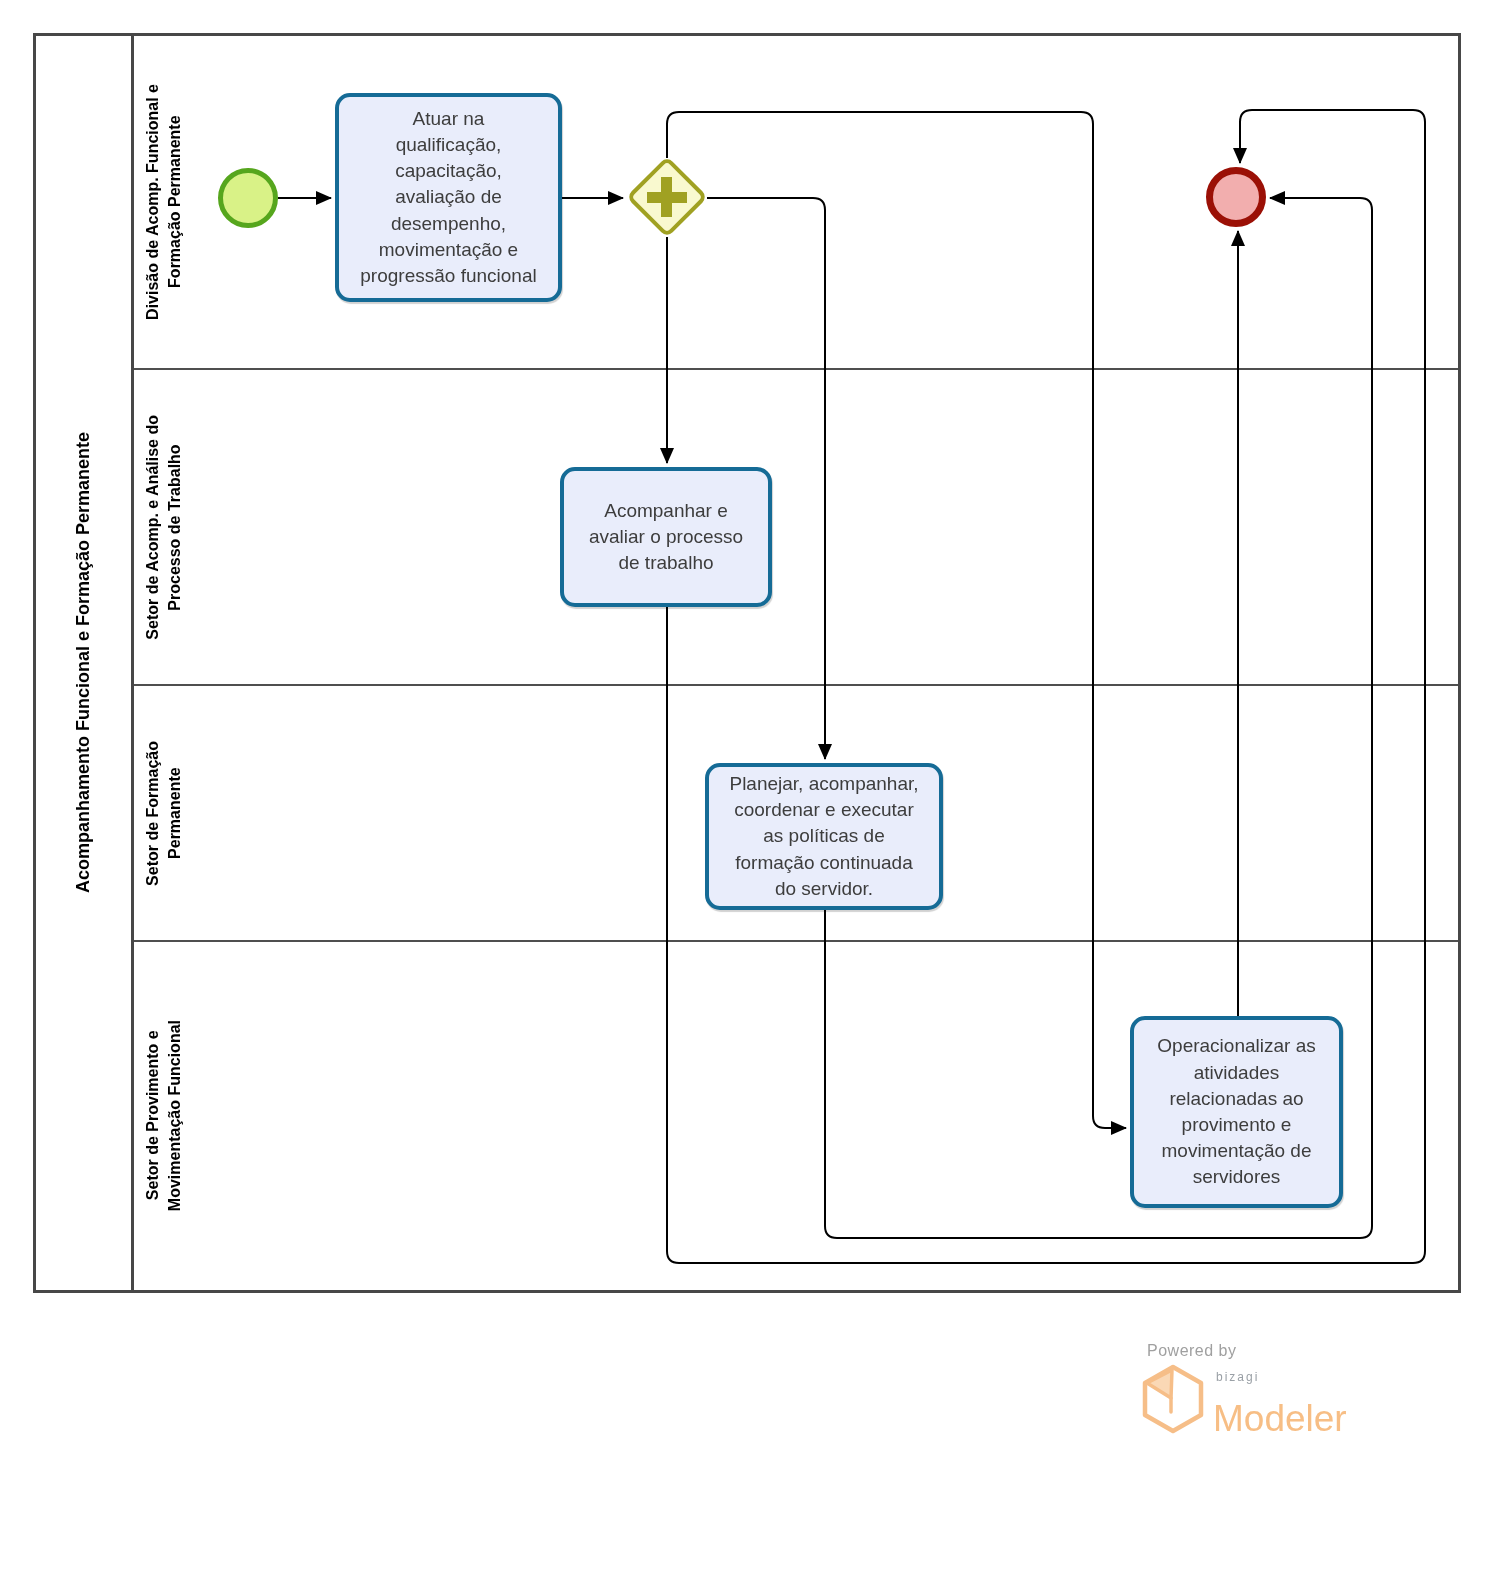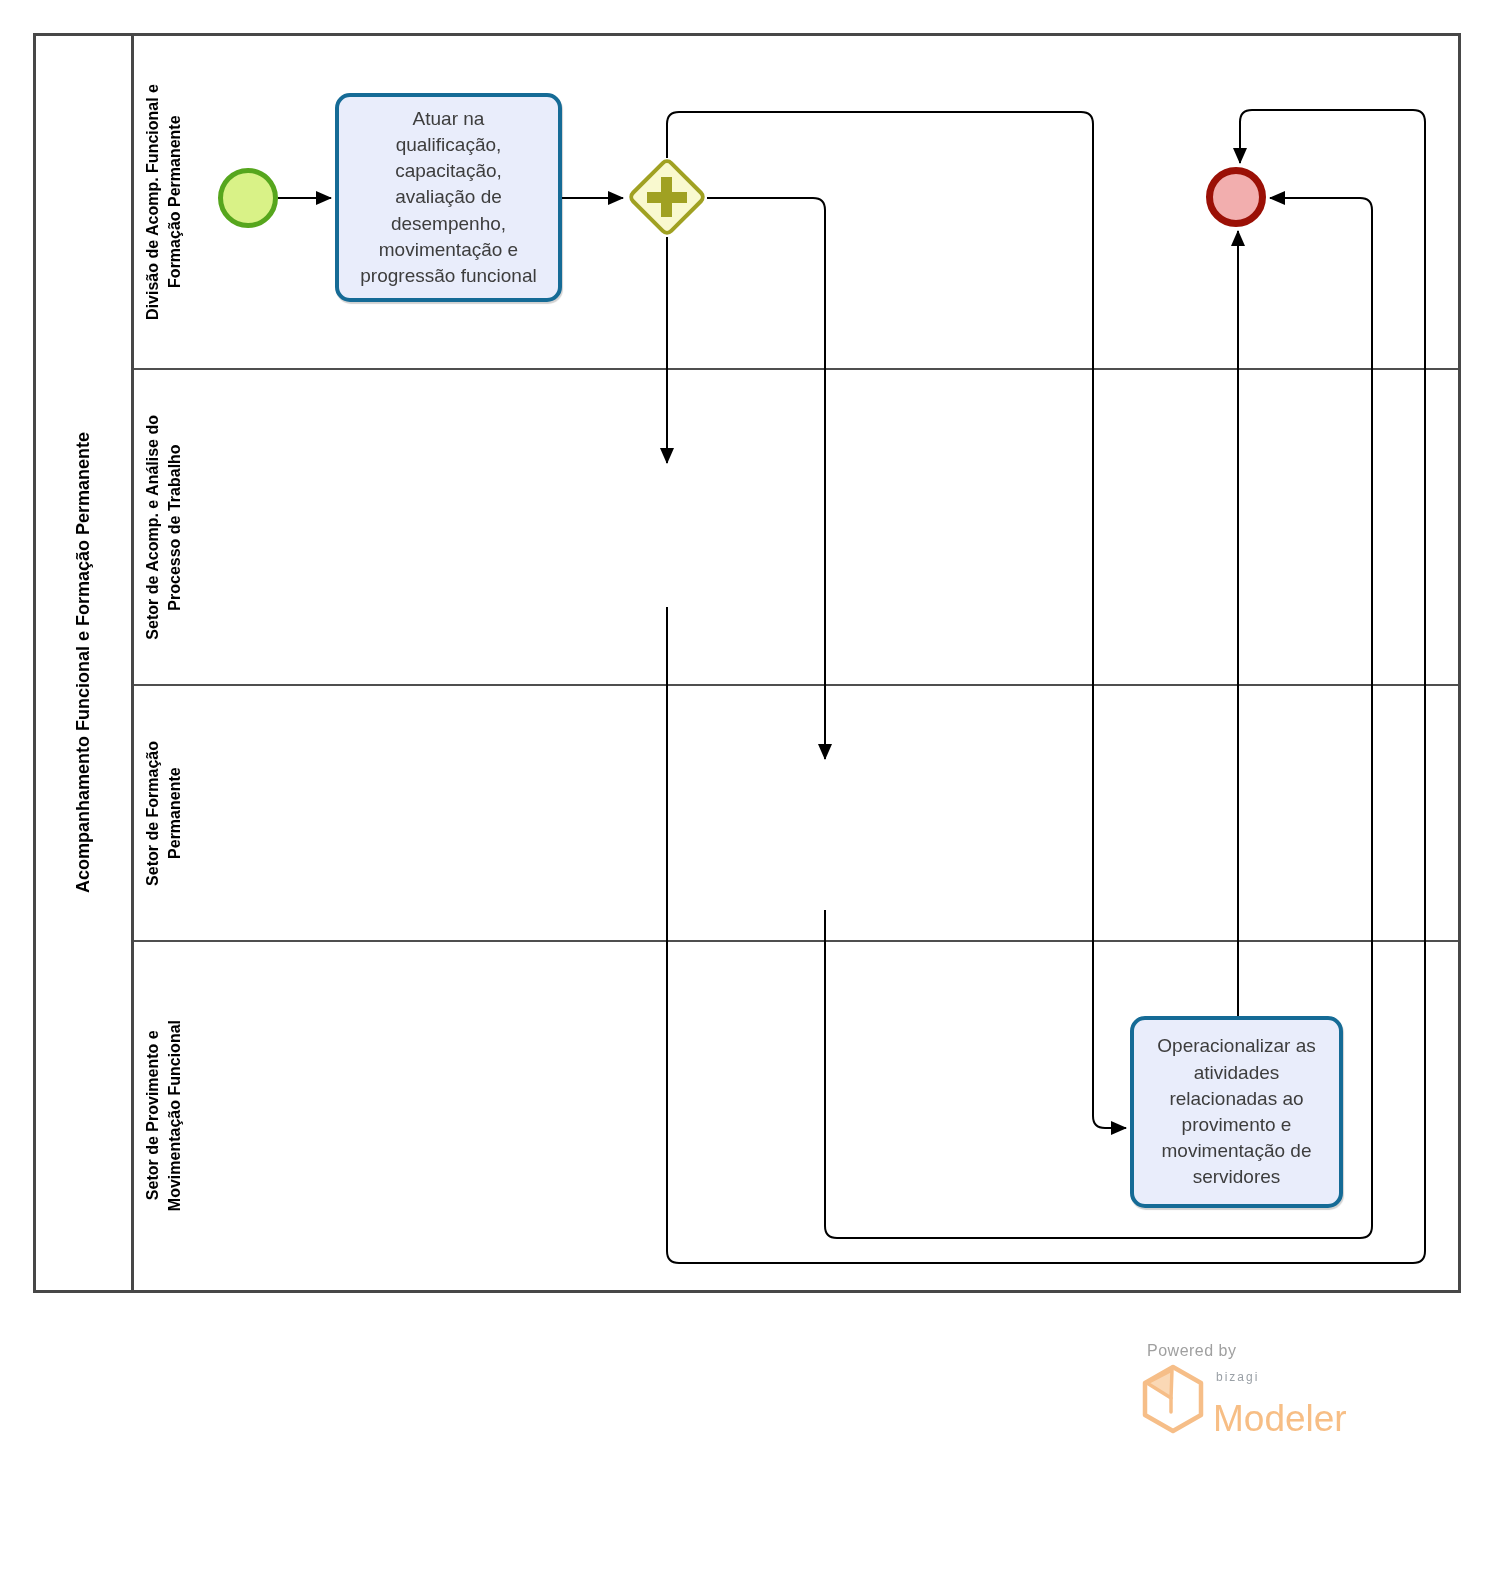--- a/index.html
+++ b/index.html
@@ -117,20 +117,28 @@
   <div class="gw-bar v"></div>
   <div class="event end-event"></div>
 
   <div class="task" style="left:335px;top:93px;width:227px;height:209px">Atuar na
 qualificação,
 capacitação,
 avaliação de
 desempenho,
 movimentação e
 progressão funcional</div>
+  <div class="task" style="left:560px;top:467px;width:212px;height:140px">Acompanhar e
+avaliar o processo
+de trabalho</div>
+  <div class="task" style="left:705px;top:763px;width:238px;height:147px">Planejar, acompanhar,
+coordenar e executar
+as políticas de
+formação continuada
+do servidor.</div>
   <div class="task" style="left:1130px;top:1016px;width:213px;height:192px">Operacionalizar as
 atividades
 relacionadas ao
 provimento e
 movimentação de
 servidores</div>
 
   <div class="watermark">
     <div class="powered-by">Powered by</div>
     <svg class="brand-icon" width="66" height="70" viewBox="0 0 66 70">

